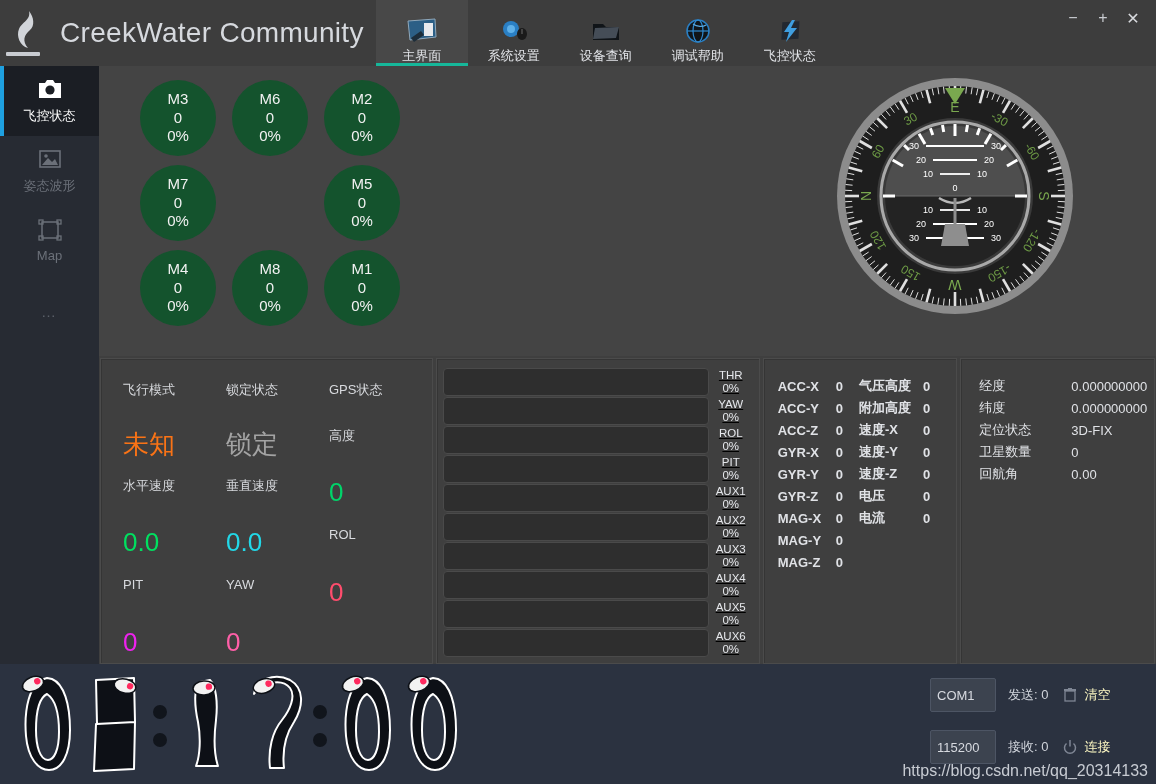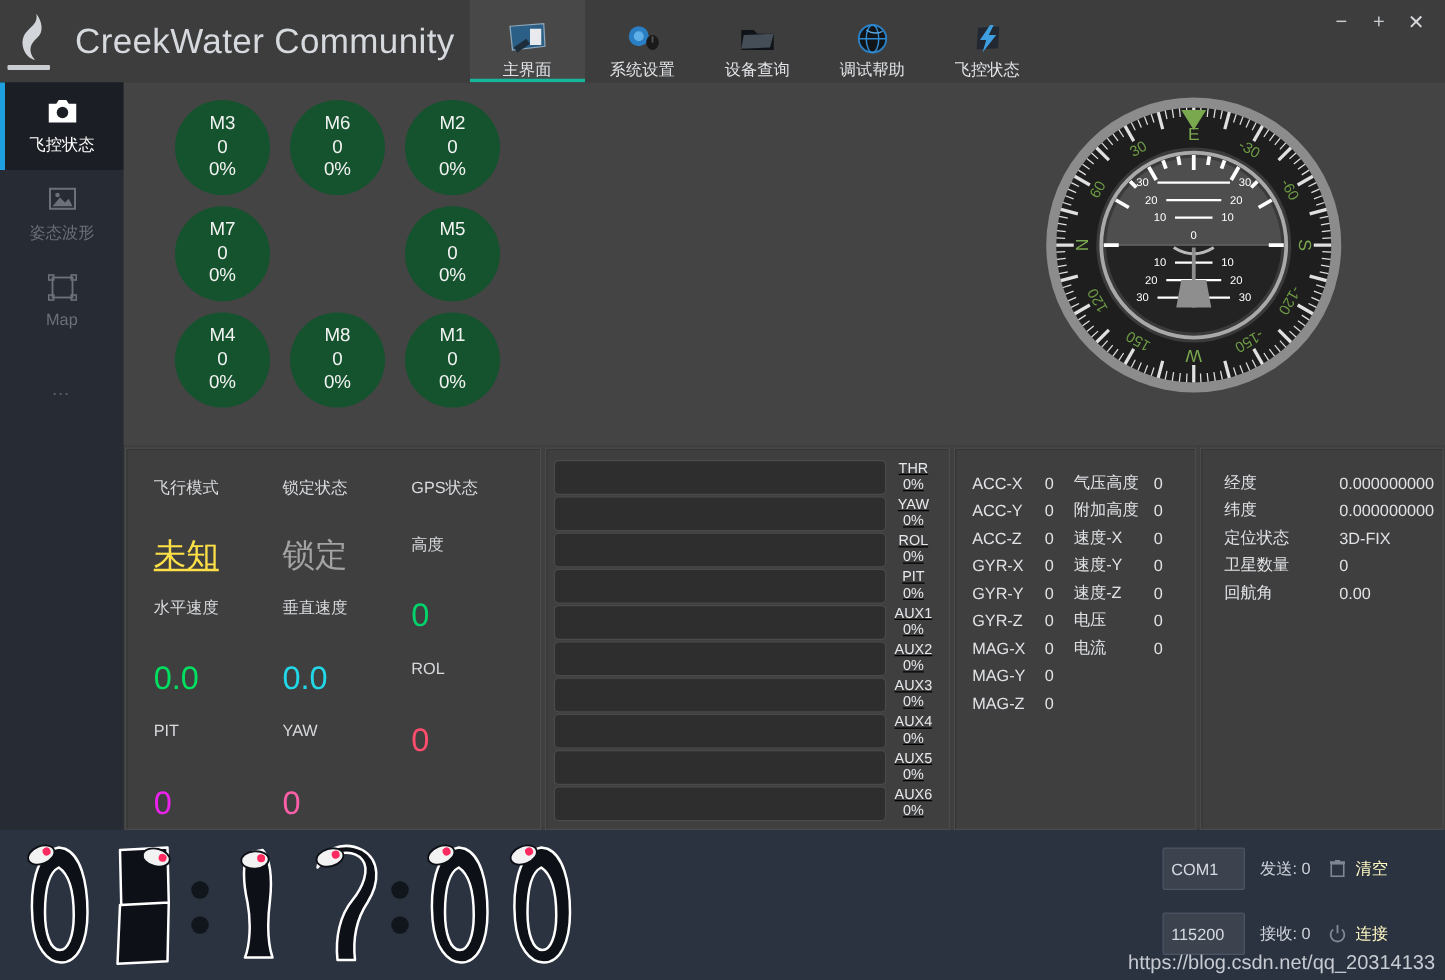--- a/index.html
+++ b/index.html
@@ -119,21 +119,21 @@
   .chan-bar {
     flex: 1; background: #2e2e2e; border: 1px solid #4a4a4a; border-radius: 4px;
     position: relative; overflow: hidden;
   }
   .chan-fill { position: absolute; left: 0; top: 0; height: 100%; background: #2f7fbf; }
   .chan-meta {
     width: 44px; display: flex; flex-direction: column; align-items: center;
     justify-content: center; color: #e6e8ec; font-size: 11.5px; line-height: 1.15;
   }
 
-  .sensor-wrap { display: flex; padding: 16px 0 0 14px; }
+  .sensor-wrap { display: flex; padding: 16px 0 0 14px; font-weight: bold; }
   .sensor-col { display: flex; flex-direction: column; }
   .sensor-col.c2 { margin-left: 16px; }
   .sens-row { display: flex; height: 22px; align-items: center; font-size: 13px; color: #e0e2e6; }
   .sens-k { width: 58px; }
   .sens-k.wide { width: 64px; }
   .sens-v { }
 
   .gps-wrap { padding: 16px 0 0 18px; }
   .gps-row { display: flex; height: 22px; align-items: center; font-size: 13px; color: #e0e2e6; }
   .gps-k { width: 92px; }
@@ -542,21 +542,21 @@
     </div>
 
     <div class="panels">
 
       <div class="panel p-status">
         <div class="status-grid">
           <div class="st-label">飞行模式</div>
           <div class="st-label">锁定状态</div>
           <div class="st-label">GPS状态</div>
 
-          <div class="st-value" style="color: #fde047; text-decoration: underline;">未知</div>
+          <div class="st-value" style="color: #f97316;">未知</div>
           <div class="st-value" style="color: #a3a3a3;">锁定</div>
 
           <div class="st-label">高度</div>
           <div class="st-label">水平速度</div>
           <div class="st-label">垂直速度</div>
 
           <div class="st-value" style="color: rgb(0, 212, 106);">0</div>
           <div class="st-value" style="color: rgb(0, 224, 96);">0.0</div>
           <div class="st-value" style="color: rgb(34, 216, 232);">0.0</div>
 

